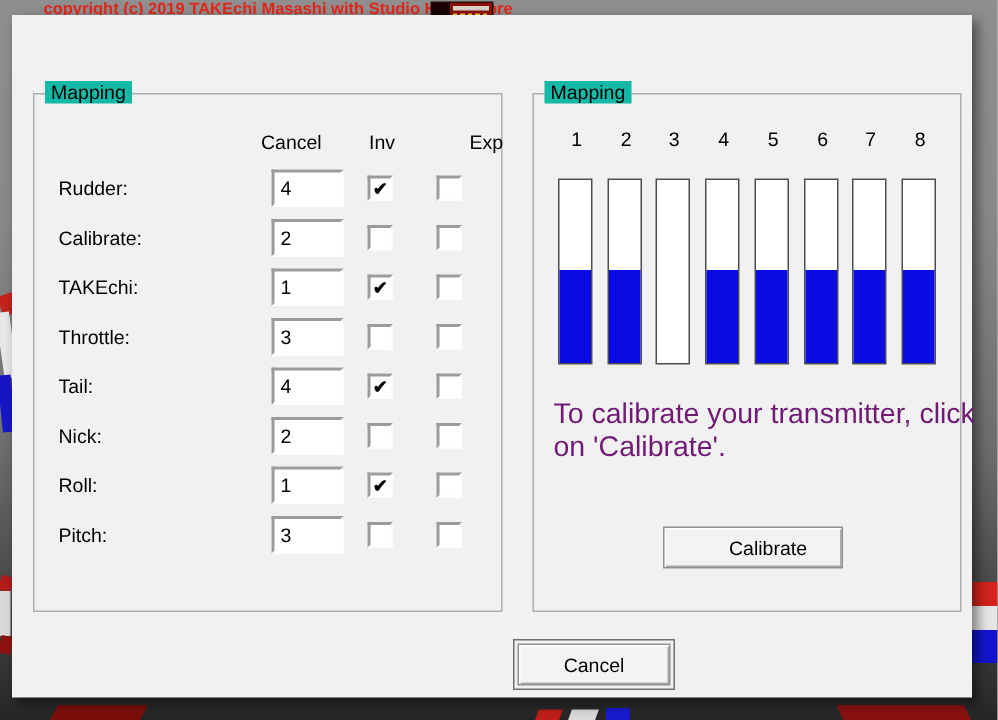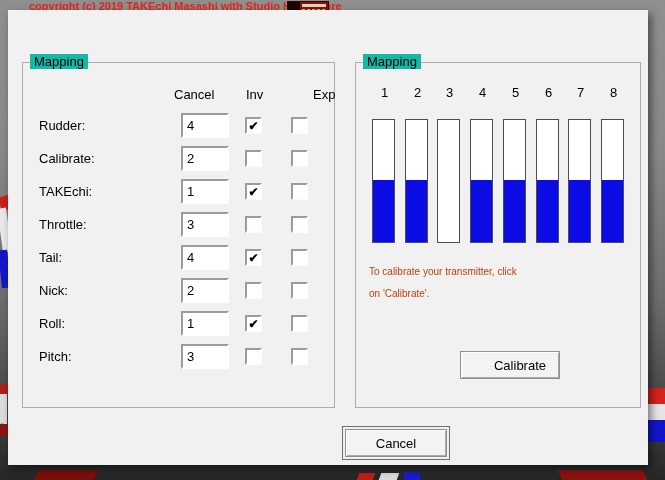--- a/index.html
+++ b/index.html
@@ -71,29 +71,29 @@
   .cbox-exp{left:268px;}
 
   
   .bars-wrap{position:absolute;left:12px;top:22px;width:264px;height:164px;}
   .bar-cell{position:absolute;top:0;width:33px;height:164px;}
   .bar-num{position:absolute;top:0;left:0;width:100%;text-align:center;font-size:13px;color:#000;}
   .bar-outer{position:absolute;left:4px;top:34px;width:21px;height:122px;background:#fff;
              border:1px solid #4d4d4d;}
   .bar-fill{position:absolute;left:0;bottom:0;width:100%;}
 
-  .instr{position:absolute;left:13px;font-size:10px;color:#c2410c;white-space:nowrap;}
+  .instr{position:absolute;left:13px;font-size:19px;color:#701a75;white-space:nowrap;}
   .instr-1{top:203px;}
   .instr-2{top:225px;}
 
   .btn{position:absolute;background:#f3f3f3;border:1px solid #8f8f8f;box-sizing:border-box;
        box-shadow:inset 1px 1px 0 #ffffff,inset -1px -1px 0 #a9a9a9;
        font-family:"Liberation Sans",sans-serif;font-size:13px;color:#000;
        display:flex;align-items:center;justify-content:center;cursor:default;}
-  .btn-calibrate{left:104px;top:288px;width:100px;height:28px;padding-left:20px;}
+  .btn-calibrate{left:86px;top:288px;width:120px;height:28px;padding-left:20px;}
   .btn-ok{left:220px;top:419px;width:102px;height:28px;}
   .btn-cancel{left:337px;top:419px;width:102px;height:28px;outline:1px solid #6f6f6f;outline-offset:2px;}
 </style>
 </head>
 <body>
 
 <div class="backdrop"></div>
 <div class="deco deco-left-red1"></div>
 <div class="deco deco-left-white"></div>
 <div class="deco deco-left-blue"></div>

